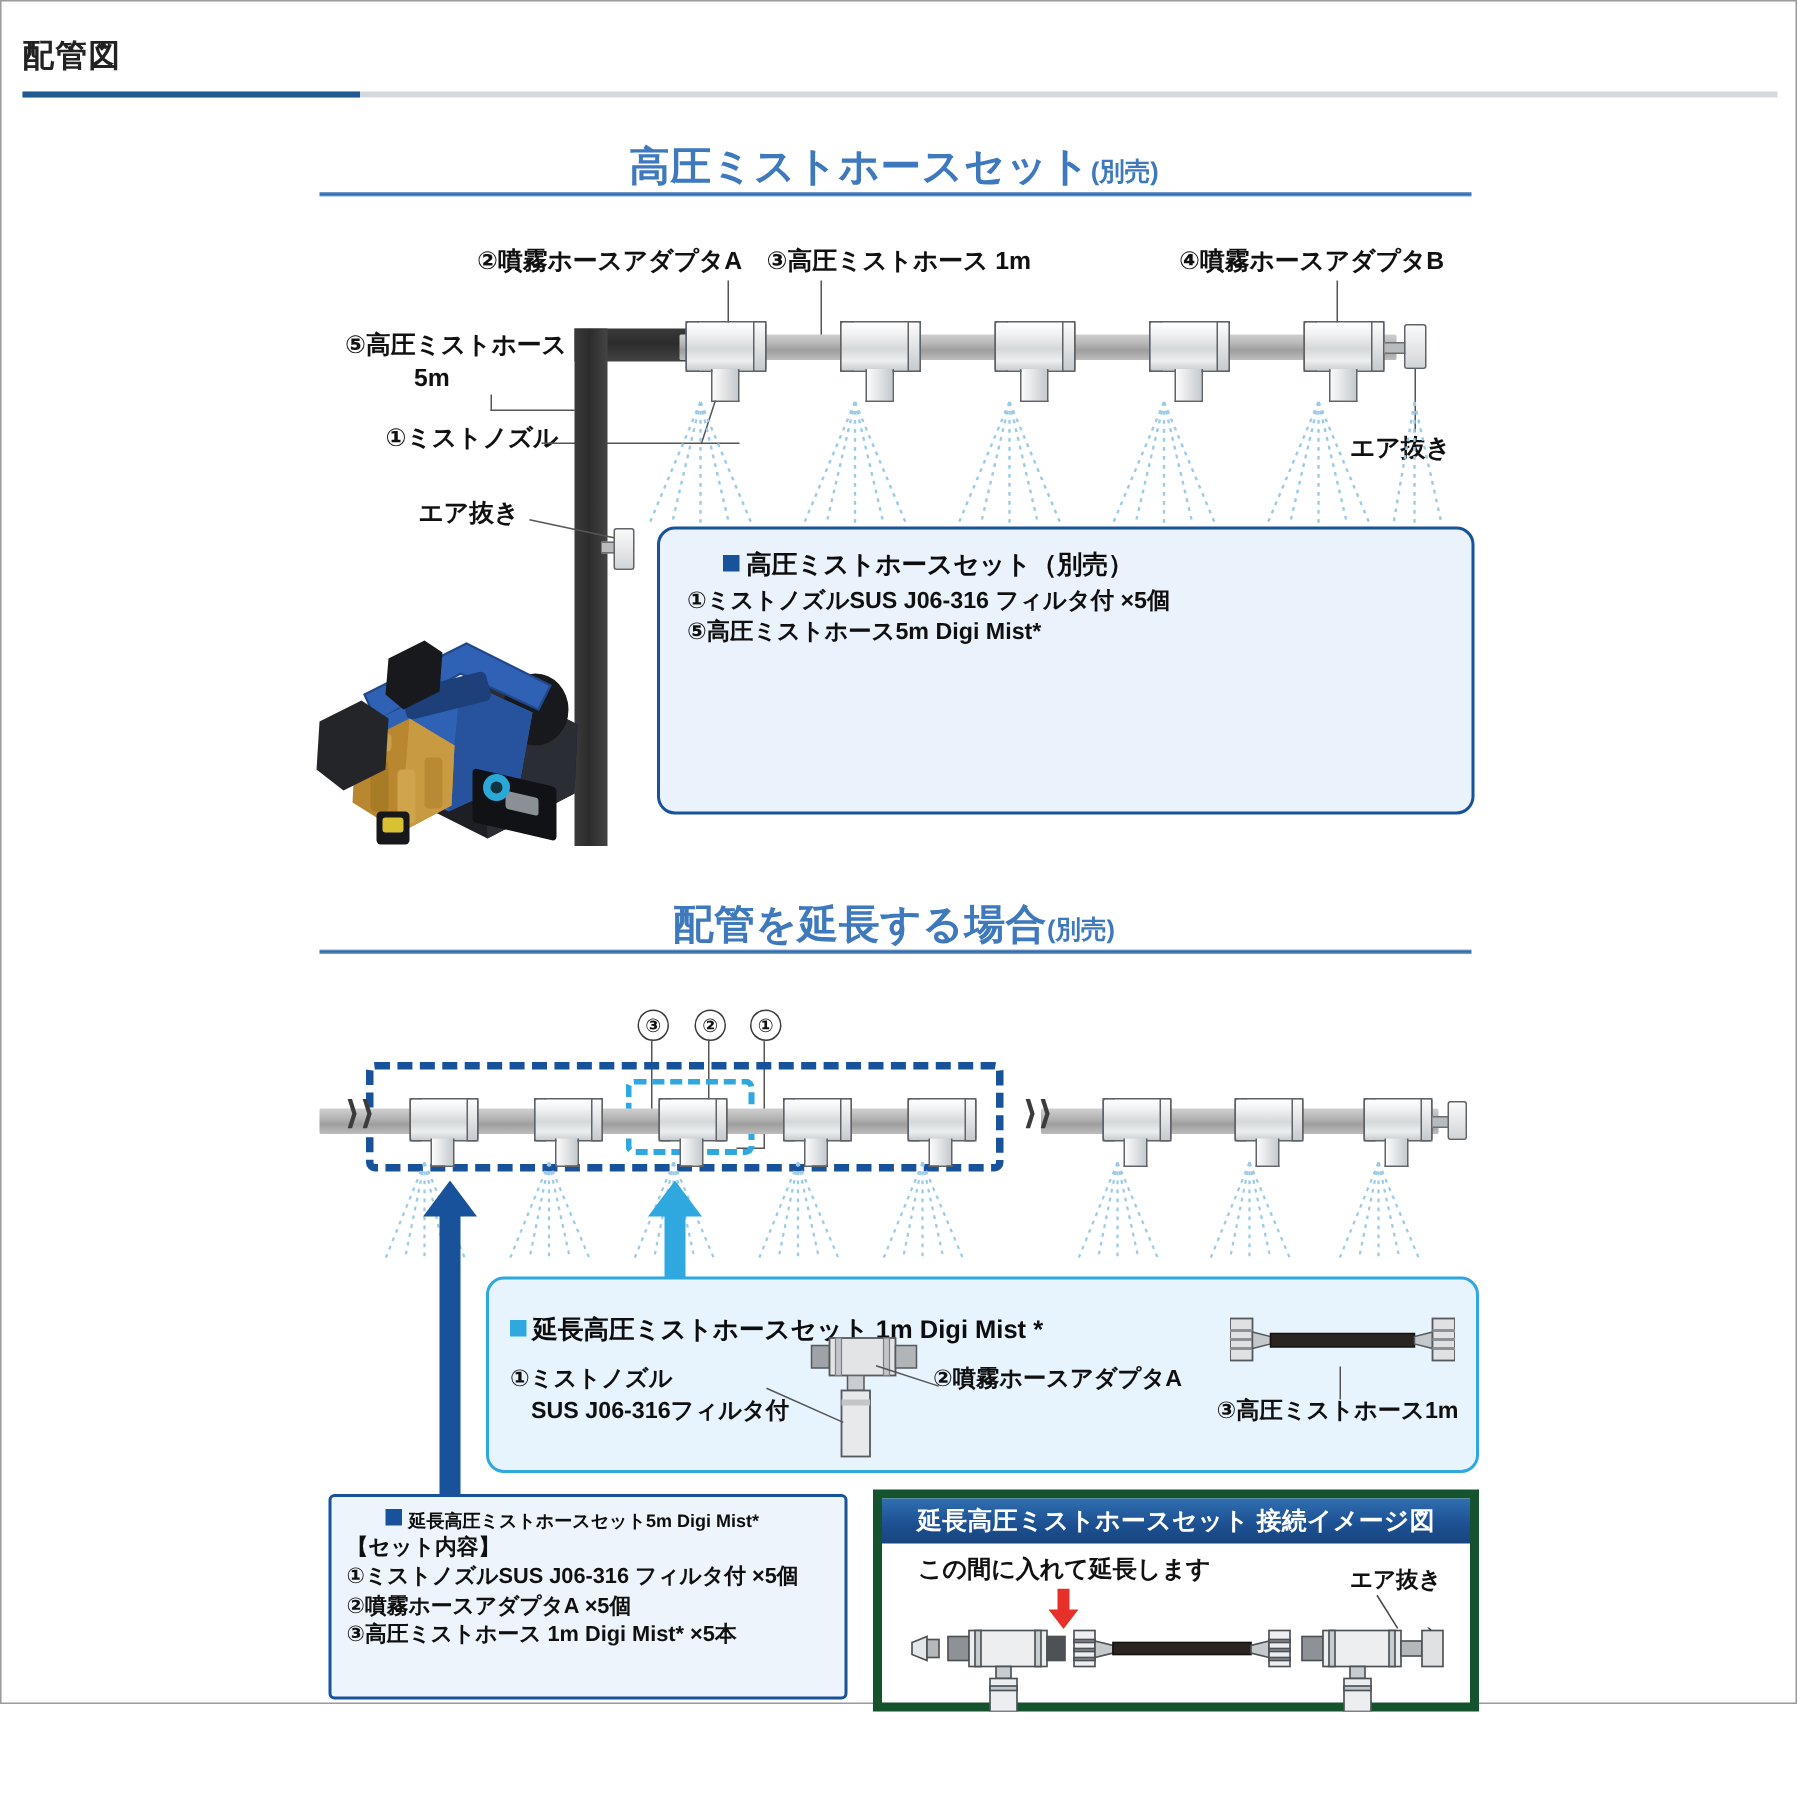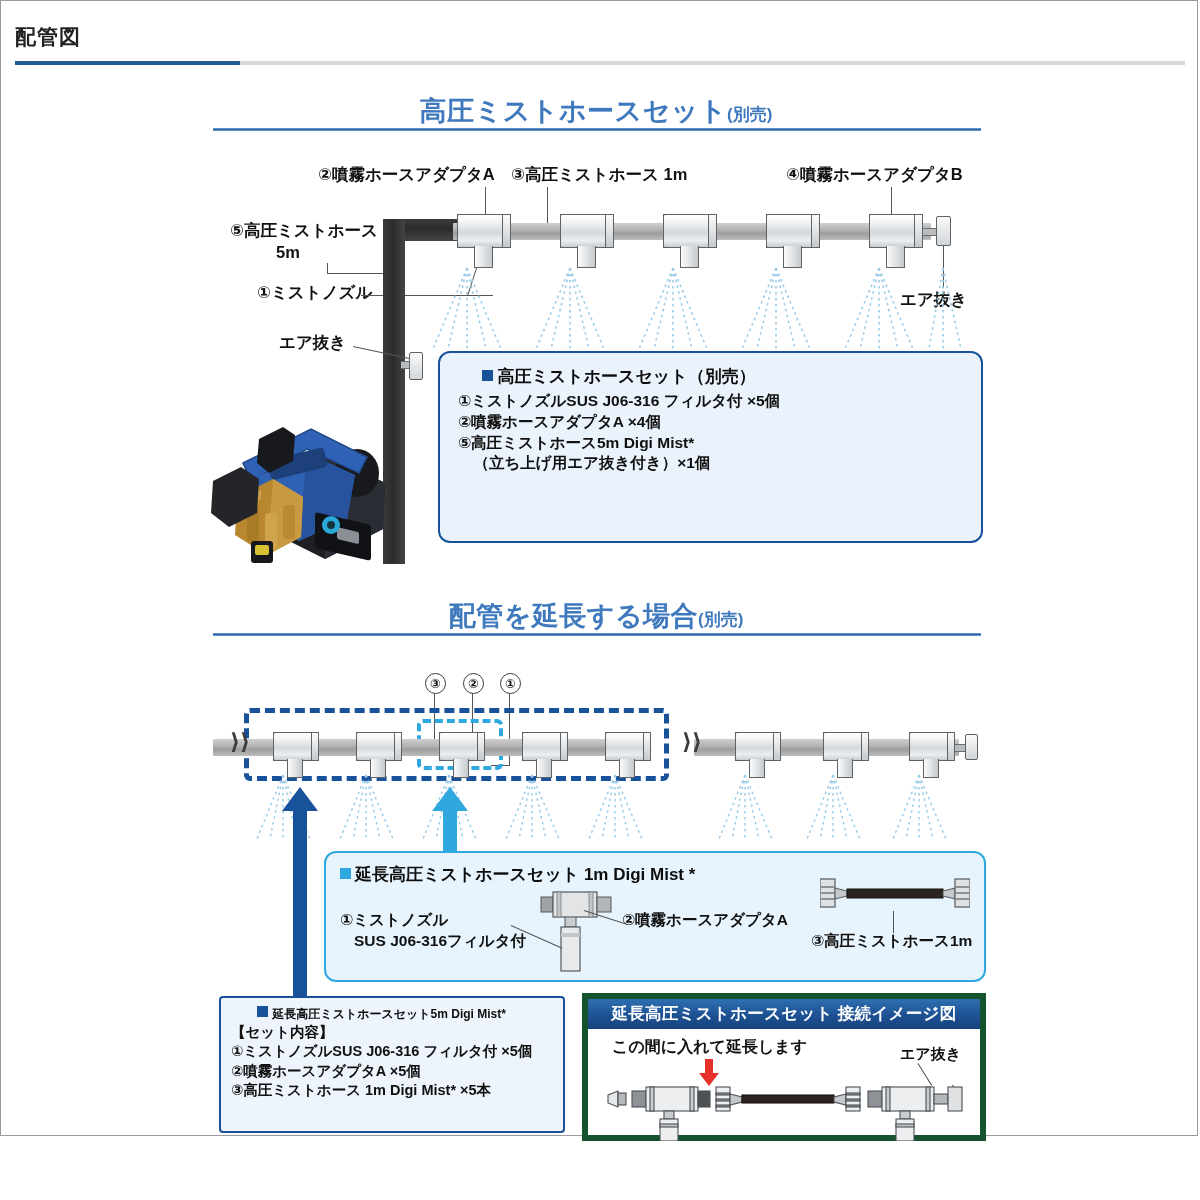--- a/index.html
+++ b/index.html
@@ -288,23 +288,21 @@
       <rect x="12" y="96" width="20" height="24" rx="2" fill="#d8c233" transform="rotate(-12 12 96)"></rect>
 
       <path d="M6,80 L34,66 L52,78 L50,112 L22,126 L4,112 Z" fill="#232528"></path>
     </svg>
   </div>
 
   <div class="infobox navy" style="left:437px;top:350px;width:545px;height:192px;">
     <div style="position:absolute;left:18px;top:12px;">
       <div class="ib-head"><span class="sq"></span><span>高圧ミストホースセット（別売）</span></div>
       <div class="ib-line" style="margin-top:3px;">①ミストノズルSUS J06-316 フィルタ付 ×5個</div>
-      <div class="ib-line">②噴霧ホースアダプタA ×4個</div>
       <div class="ib-line">⑤高圧ミストホース5m Digi Mist*</div>
-      <div class="ib-line">　（立ち上げ用エア抜き付き）×1個</div>
     </div>
   </div>
 
   <div class="sec-title" style="top:597px;">
     <span class="big">配管を延長する場合</span><span class="small">(別売)</span>
   </div>
   <div class="sec-rule" style="top:632px;"></div>
 
   <div class="circnum" style="left:424px;top:672px;">③</div>
   <div class="circnum" style="left:462px;top:672px;">②</div>
@@ -421,21 +419,21 @@
   </svg>
 
   <svg class="arrow" style="left:280px;top:786px;" width="38" height="216">
     <path d="M19,0 L37,24 L26,24 L26,216 L12,216 L12,24 L1,24 Z" fill="#17529b"></path>
   </svg>
   <svg class="arrow" style="left:430px;top:786px;" width="38" height="72">
     <path d="M19,0 L37,24 L26,24 L26,72 L12,72 L12,24 L1,24 Z" fill="#2fa8e0"></path>
   </svg>
 
   <div class="infobox cyan" style="left:323px;top:850px;width:662px;height:131px;">
-    <div class="ib-head" style="position:absolute;left:14px;top:10px;"><span class="sq cy"></span><span>延長高圧ミストホースセット 1m Digi Mist *</span></div>
+    <div class="ib-head" style="position:absolute;left:14px;top:22px;"><span class="sq cy"></span><span>延長高圧ミストホースセット 1m Digi Mist *</span></div>
 
     <div class="ib-line" style="position:absolute;left:14px;top:57px;">①ミストノズル</div>
     <div class="ib-line" style="position:absolute;left:28px;top:78px;">SUS J06-316フィルタ付</div>
     <div class="ib-line" style="position:absolute;left:296px;top:57px;">②噴霧ホースアダプタA</div>
     <div class="ib-line" style="position:absolute;left:485px;top:78px;">③高圧ミストホース1m</div>
 
     <svg style="position:absolute;left:213px;top:37px;" width="78" height="30">
       <rect x="2" y="7" width="12" height="15" fill="#9fa3a7" stroke="#55595d" stroke-width="1"></rect>
       <rect x="14" y="2" width="44" height="25" fill="#e2e4e6" stroke="#55595d" stroke-width="1.2"></rect>
       <rect x="18" y="2" width="4" height="25" fill="#c3c6c9" stroke="#7a7e82" stroke-width="0.8"></rect>

